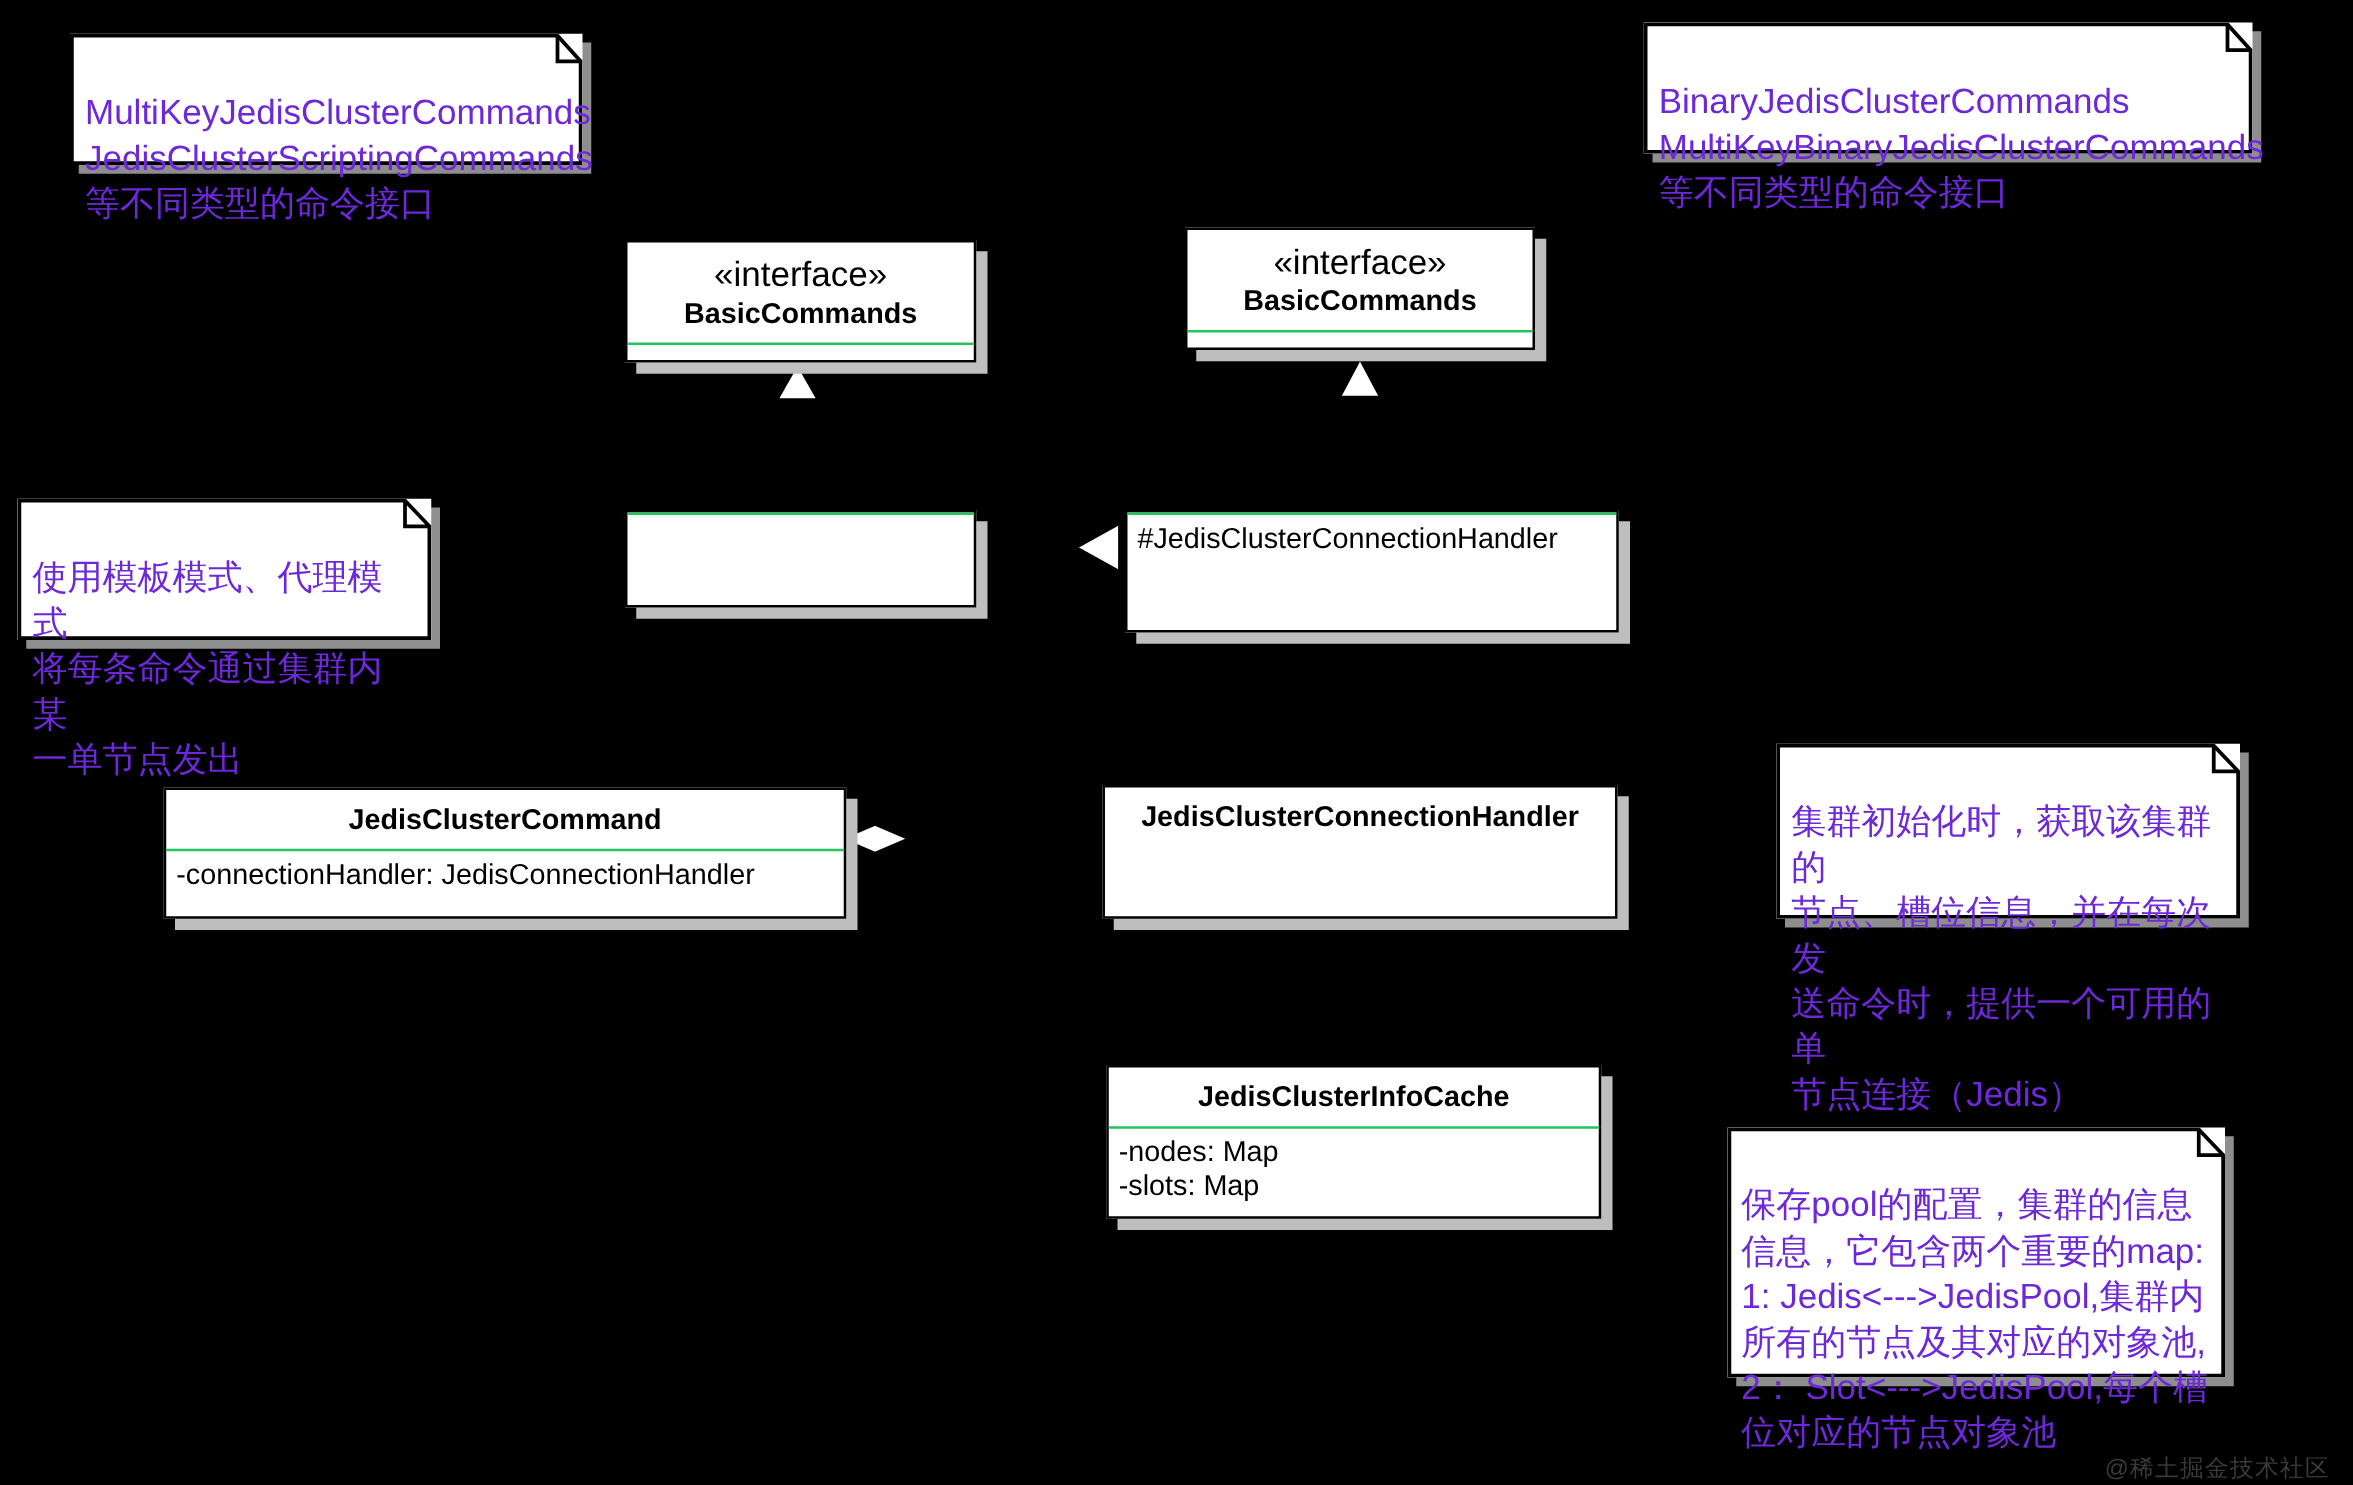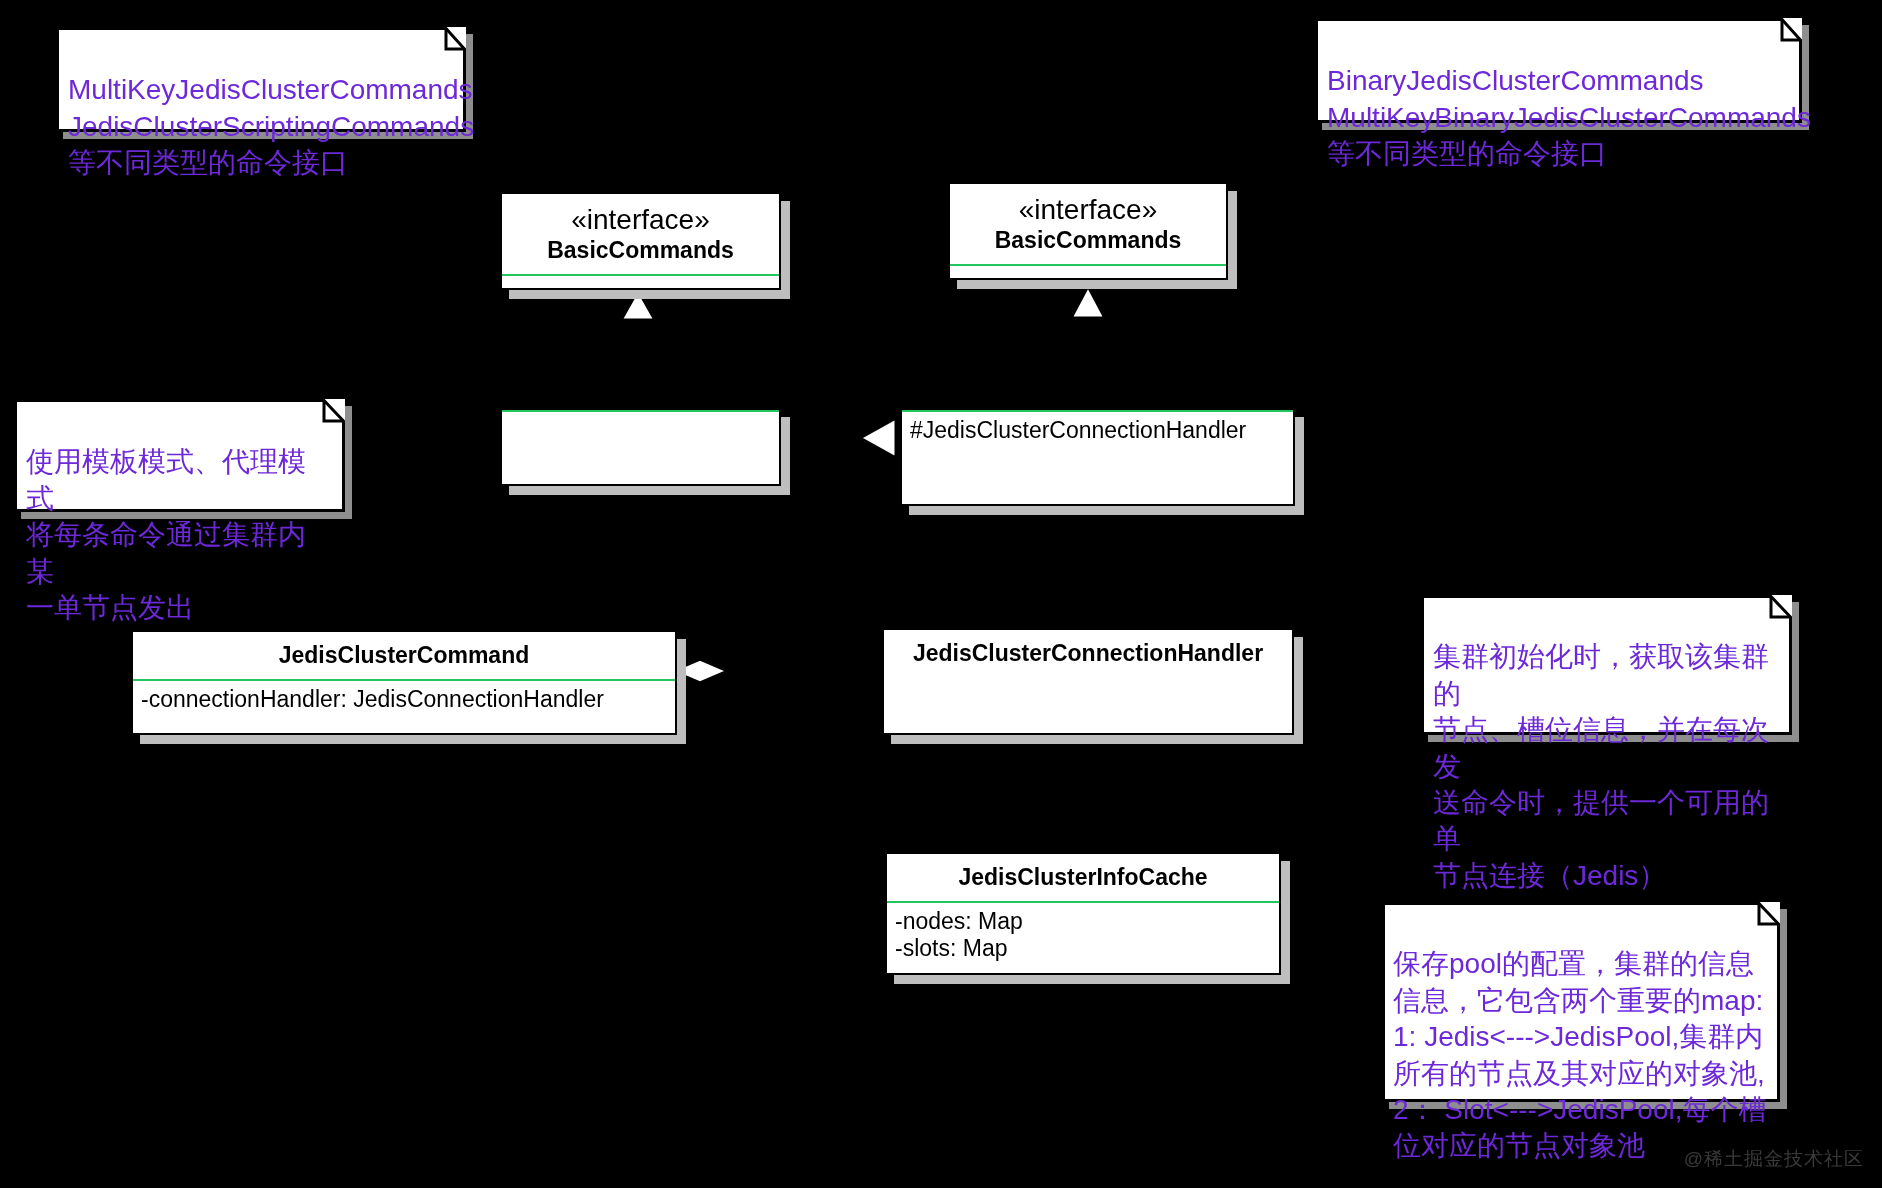--- a/index.html
+++ b/index.html
@@ -247,15 +247,15 @@
     <div class="note-body" style="padding:8px 11px;">
       <span class="note-text">保存pool的配置，集群的信息
 信息，它包含两个重要的map:
 1: Jedis&lt;---&gt;JedisPool,集群内
 所有的节点及其对应的对象池,
 2： Slot&lt;---&gt;JedisPool,每个槽
 位对应的节点对象池</span>
     </div>
   </div>
 
-  <div class="watermark" style="right:18px; bottom:16px;margin-left:16px;">@稀土掘金技术社区</div>
+  <div class="watermark" style="right:18px; bottom:0;margin-left:16px;">@稀土掘金技术社区</div>
 
 </div>
 
 </body></html>

